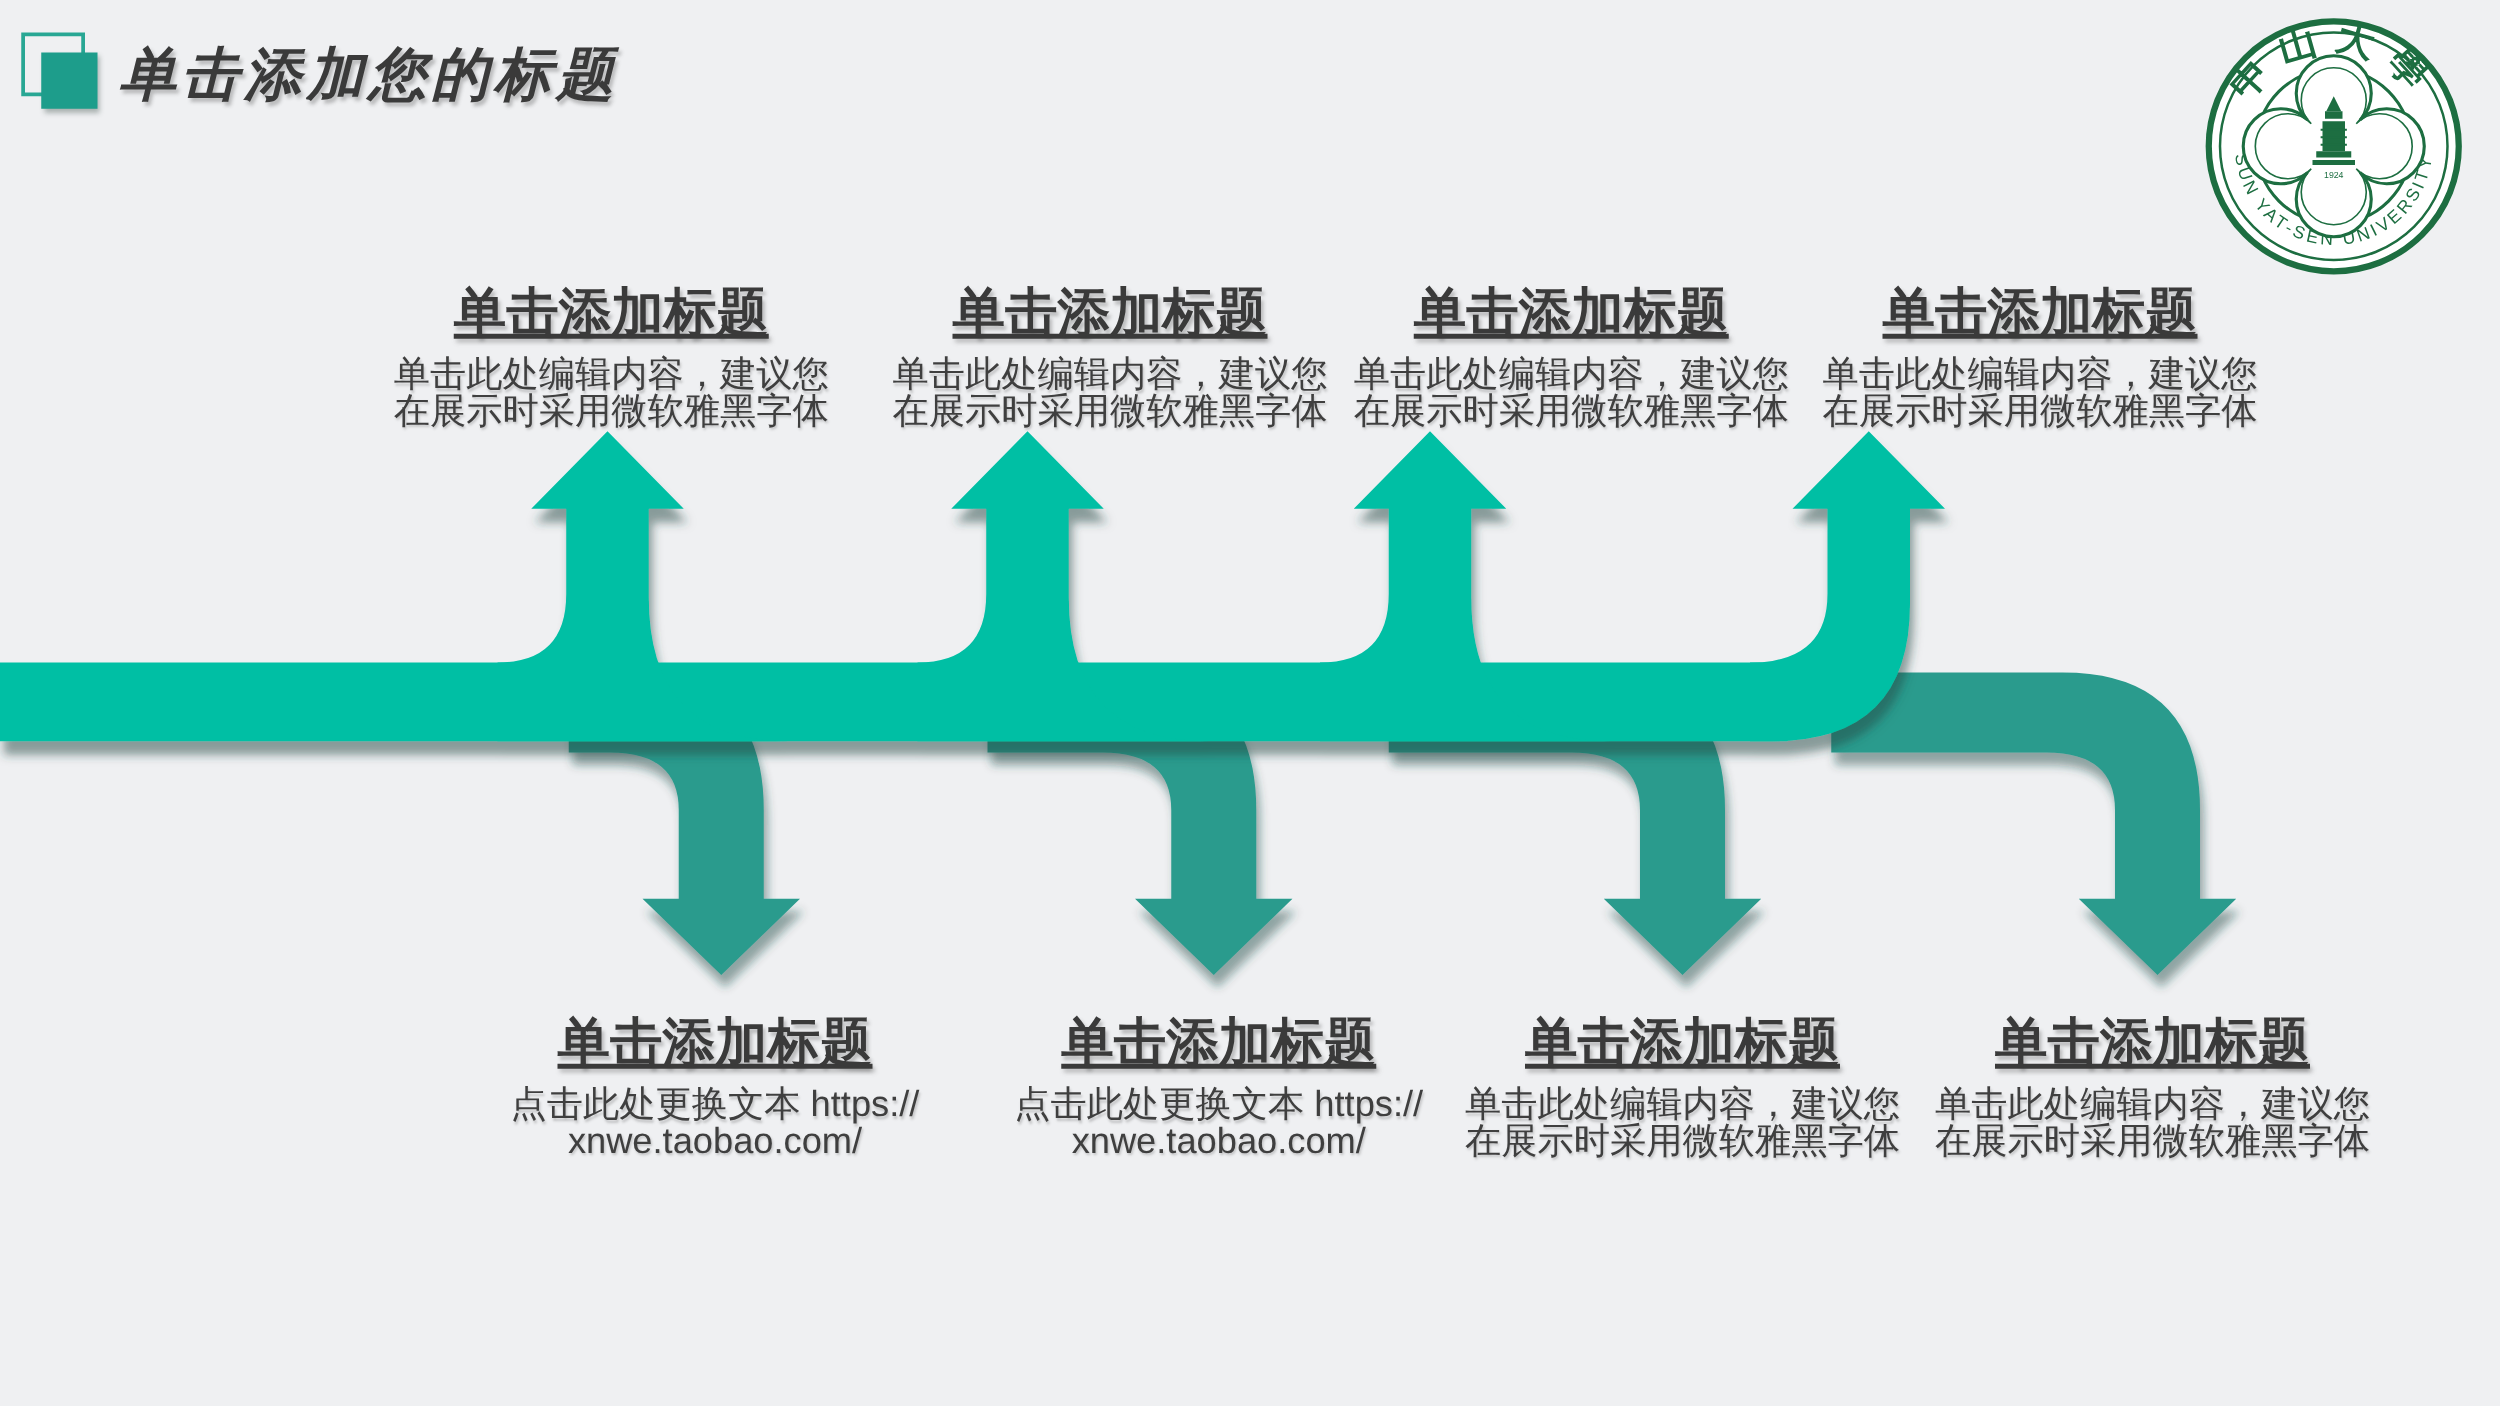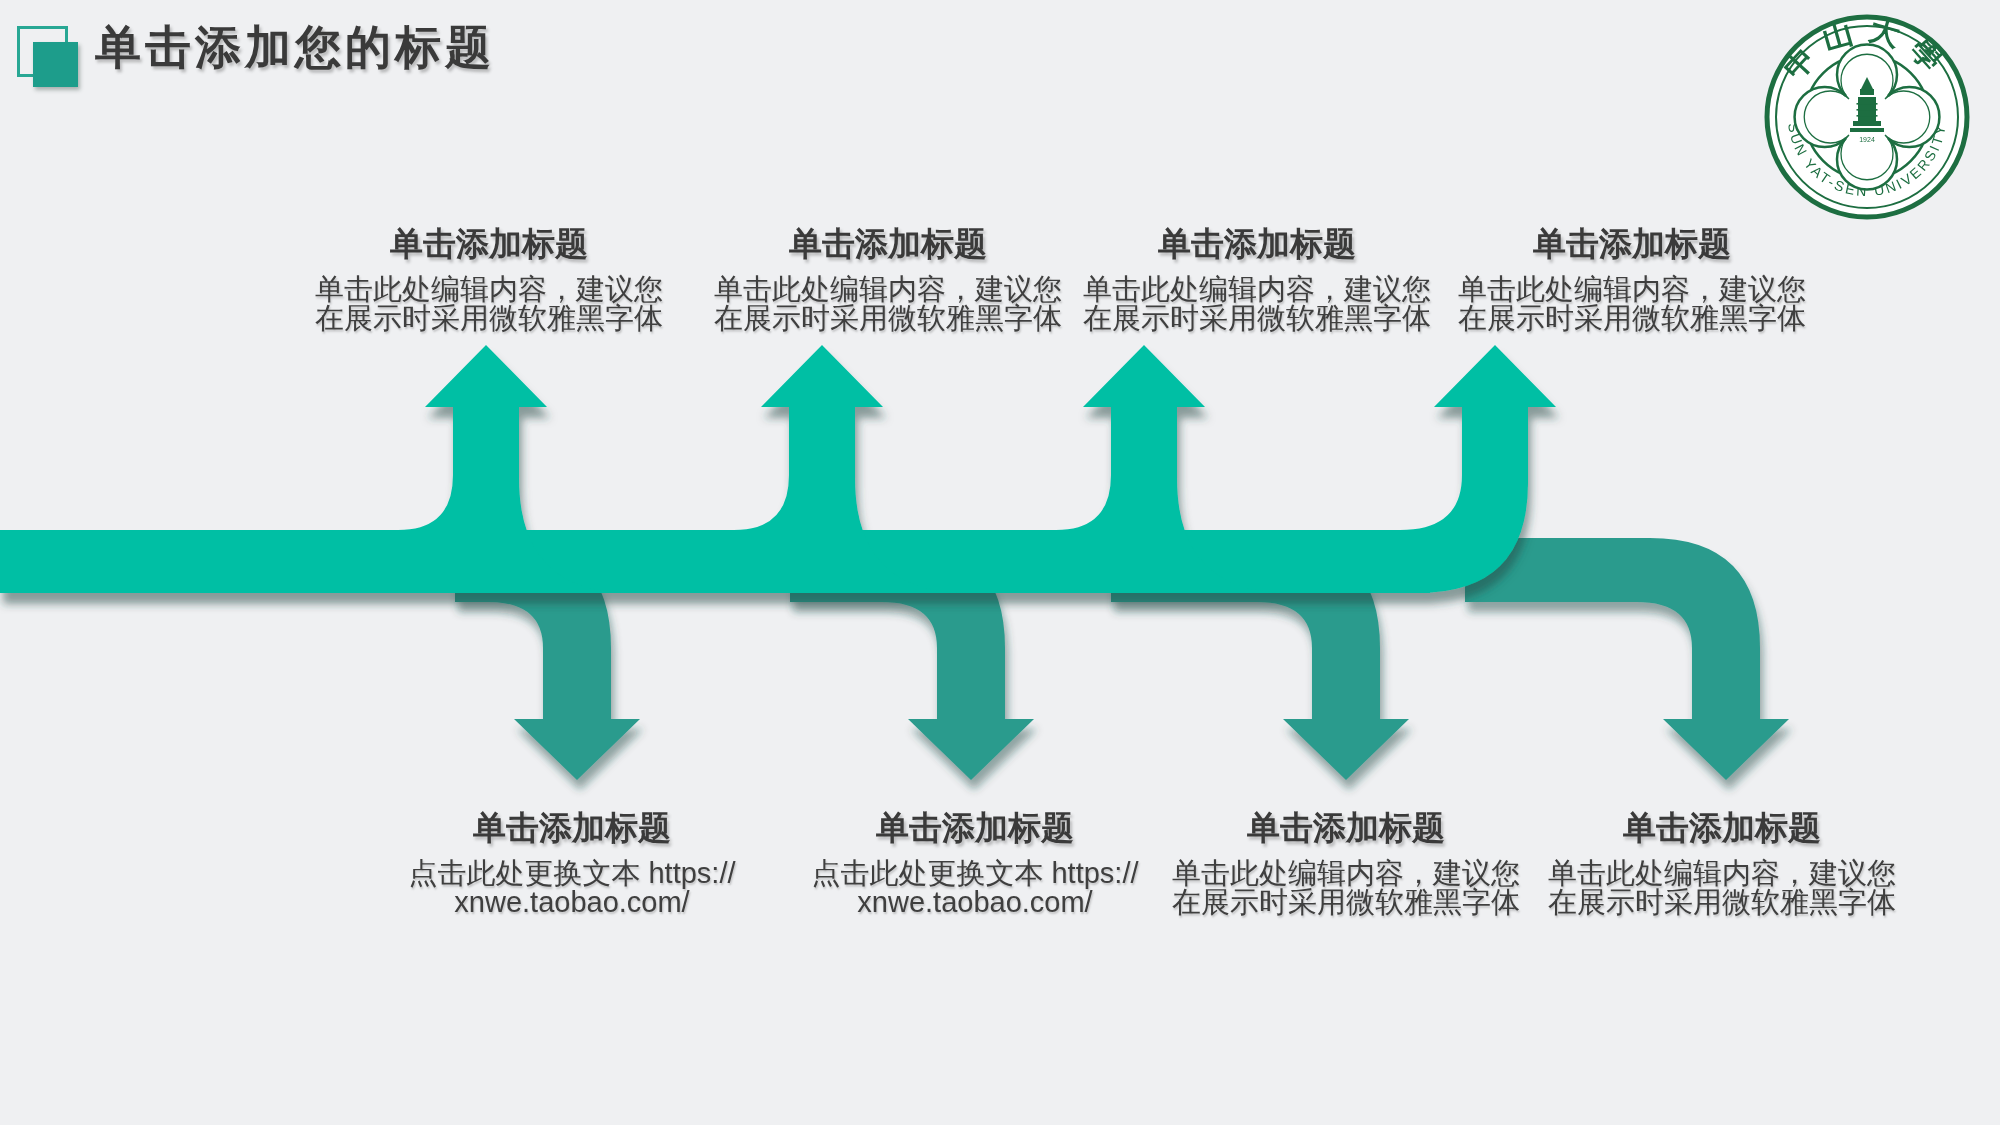--- a/index.html
+++ b/index.html
@@ -15,42 +15,44 @@
     position:absolute;left:17px;top:26px;width:45px;height:45px;
     border:3px solid var(--header-square-stroke,#28a794);
     background:transparent;
   }
   .hdr-sq-fill{
     position:absolute;left:33px;top:42px;width:45px;height:45px;
     background:var(--header-square-fill,#1d9d8b);
     box-shadow:2px 3px 4px rgba(40,60,55,.35);
   }
   .page-title{
-    position:absolute;left:95px;top:18px;height:58px;line-height:58px;
+    position:absolute;left:95px;top:30px;height:58px;line-height:58px;
     font-size:46px;font-weight:bold;letter-spacing:4px;
     color:var(--title-color,#3a3a3a);
     text-shadow:2px 3px 3px rgba(60,60,60,.30);
     white-space:nowrap;
+    font-style:italic;
   }
   
   .logo{position:absolute;left:1761px;top:11px;width:212px;height:212px;}
   
   .ribbon{position:absolute;left:0;top:0;width:2000px;height:1125px;}
   .ribbon-light{fill:var(--ribbon-light,#04bfa4);}
   .ribbon-dark{fill:var(--ribbon-dark,#2b9b8d);}
   
   .block{
     position:absolute;width:420px;transform:translateX(-50%);
     text-align:center;color:var(--text-color,#3f3f3f);
   }
   .block h3{
-    margin:0 0 8px 0;font-size:33px;font-weight:bold;
+    margin:0 0 8px 0;font-size:42px;font-weight:bold;
     color:var(--title-color,#2f2f2f);
     text-shadow:2px 3px 3px rgba(60,60,60,.30);
     white-space:nowrap;
+    text-decoration:underline;
   }
   .block p{
     margin:0;font-size:29px;line-height:29px;
     text-shadow:1px 2px 2px rgba(60,60,60,.25);
     white-space:nowrap;
   }
   .block.top{top:222px;}
   .block.bottom{top:806px;}
   .b-x1{left:489px;}  .b-x2{left:888px;}  .b-x3{left:1257px;} .b-x4{left:1632px;}
   .b-y1{left:572px;}  .b-y2{left:975px;}  .b-y3{left:1346px;} .b-y4{left:1722px;}

